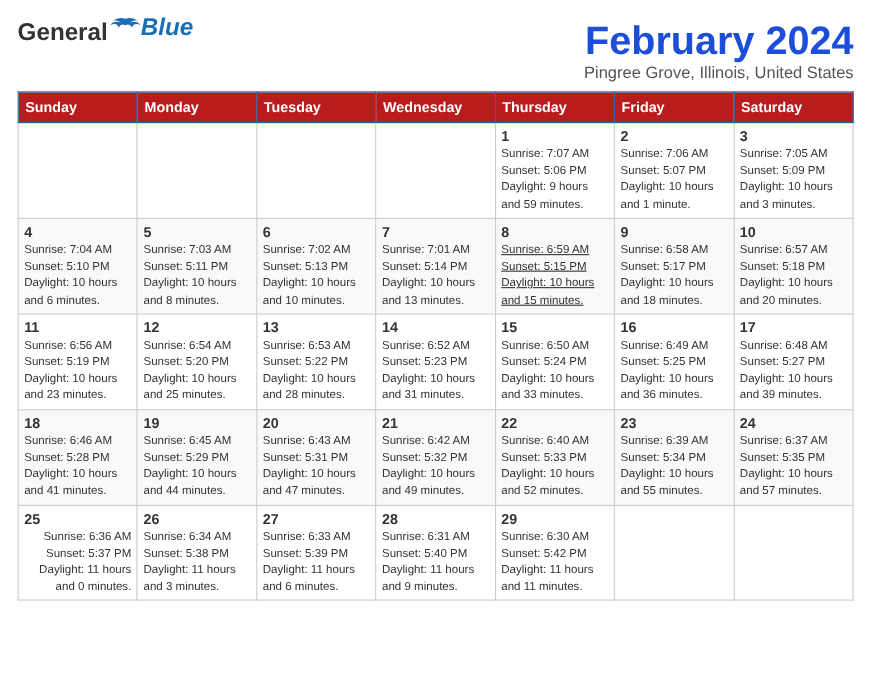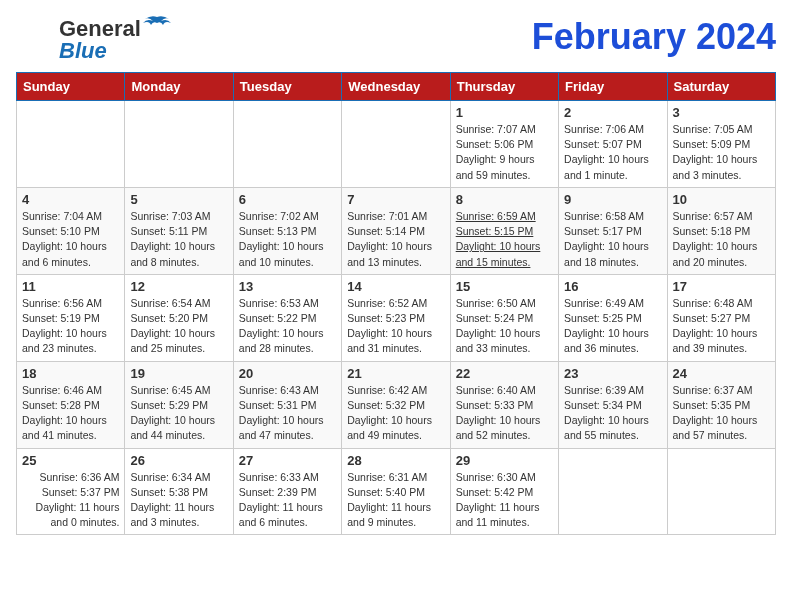--- a/index.html
+++ b/index.html
@@ -11,23 +11,22 @@
       padding: 16px;
     }
     .header {
       display: flex;
       justify-content: space-between;
       align-items: flex-start;
       margin-bottom: 8px;
     }
     .logo {
       display: flex;
-      flex-direction: column;
+      flex-direction: row;
       align-items: flex-start;
-      margin-left: 43px;
     }
     .title-block { text-align: right; }
     .month-title {
       font-size: 36px;
       font-weight: bold;
       color: #1d4ed8;
     }
     .location {
       font-size: 15px;
       color: #555;
@@ -79,20 +78,21 @@
     <div style="display:flex;align-items:center;">
       <span style="font-size:22px;font-weight:bold;color:#333;">General</span>
       <svg width="28" height="22" viewBox="0 0 28 22" style="margin-left:2px;margin-top:-6px;">
         <path d="M14 2 Q20 0 26 4 Q22 2 18 6 Q24 3 28 8 Q22 5 20 10 Q18 6 14 8 Q10 6 8 10 Q6 5 0 8 Q4 3 10 6 Q6 2 2 4 Q8 0 14 2Z" fill="#1a6eb5"></path>
       </svg>
     </div>
     <span style="font-size:22px;font-weight:bold;color:#1a6eb5;margin-top:-4px;font-style:italic;">Blue</span>
   </div>
   <div class="title-block">
     <div class="month-title">February 2024</div>
+    <div class="location">Pingree Grove, Illinois, United States</div>
   </div>
 </div>
 
 <table class="calendar">
   <thead>
     <tr>
     <th>Sunday</th>
         <th>Monday</th>
         <th>Tuesday</th>
         <th>Wednesday</th>
@@ -293,21 +293,21 @@
         <td>
           <div class="day-num">26</div>
           <div class="day-info" style="white-space: pre-line;">Sunrise: 6:34 AM
 Sunset: 5:38 PM
 Daylight: 11 hours
 and 3 minutes.</div>
         </td>
         <td>
           <div class="day-num">27</div>
           <div class="day-info" style="white-space: pre-line;">Sunrise: 6:33 AM
-Sunset: 2:39 PM
+Sunset: 5:39 PM
 Daylight: 11 hours
 and 6 minutes.</div>
         </td>
         <td>
           <div class="day-num">28</div>
           <div class="day-info" style="white-space: pre-line;">Sunrise: 6:31 AM
 Sunset: 5:40 PM
 Daylight: 11 hours
 and 9 minutes.</div>
         </td>

